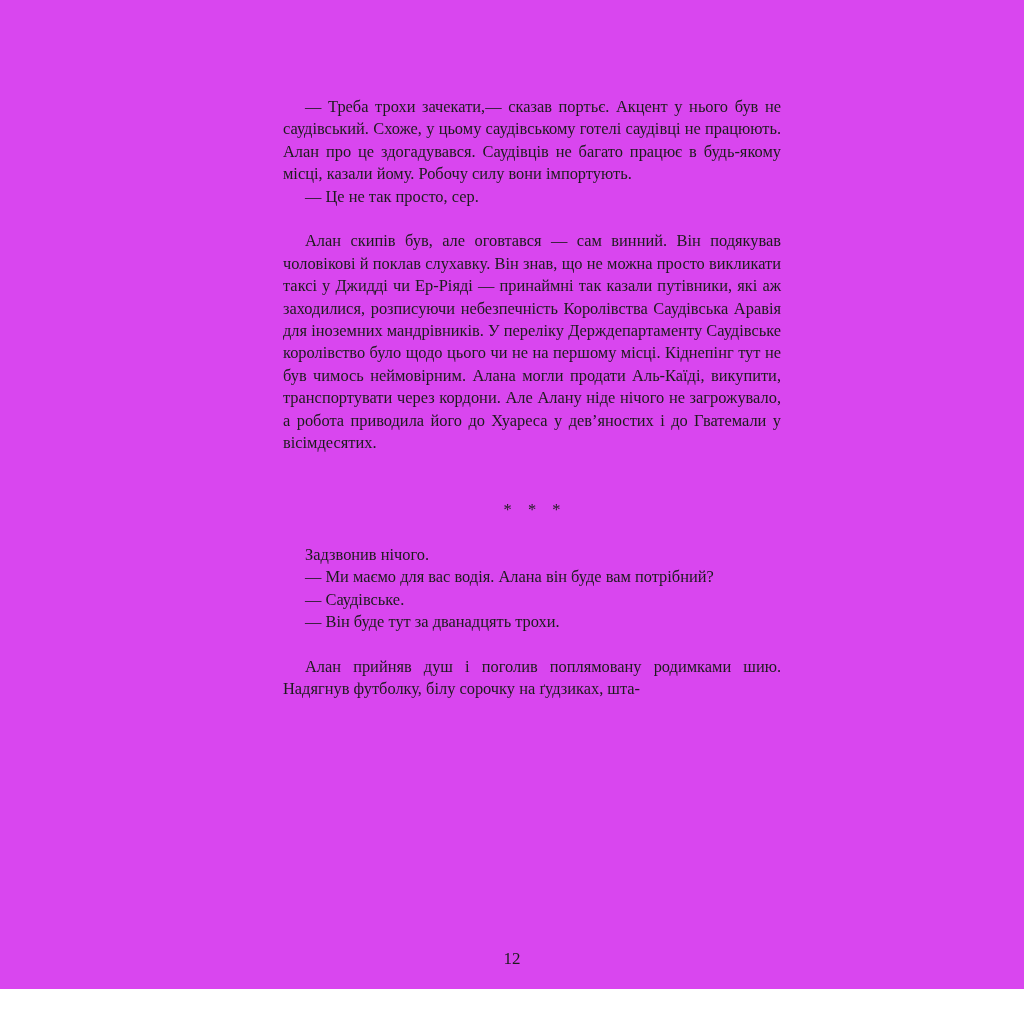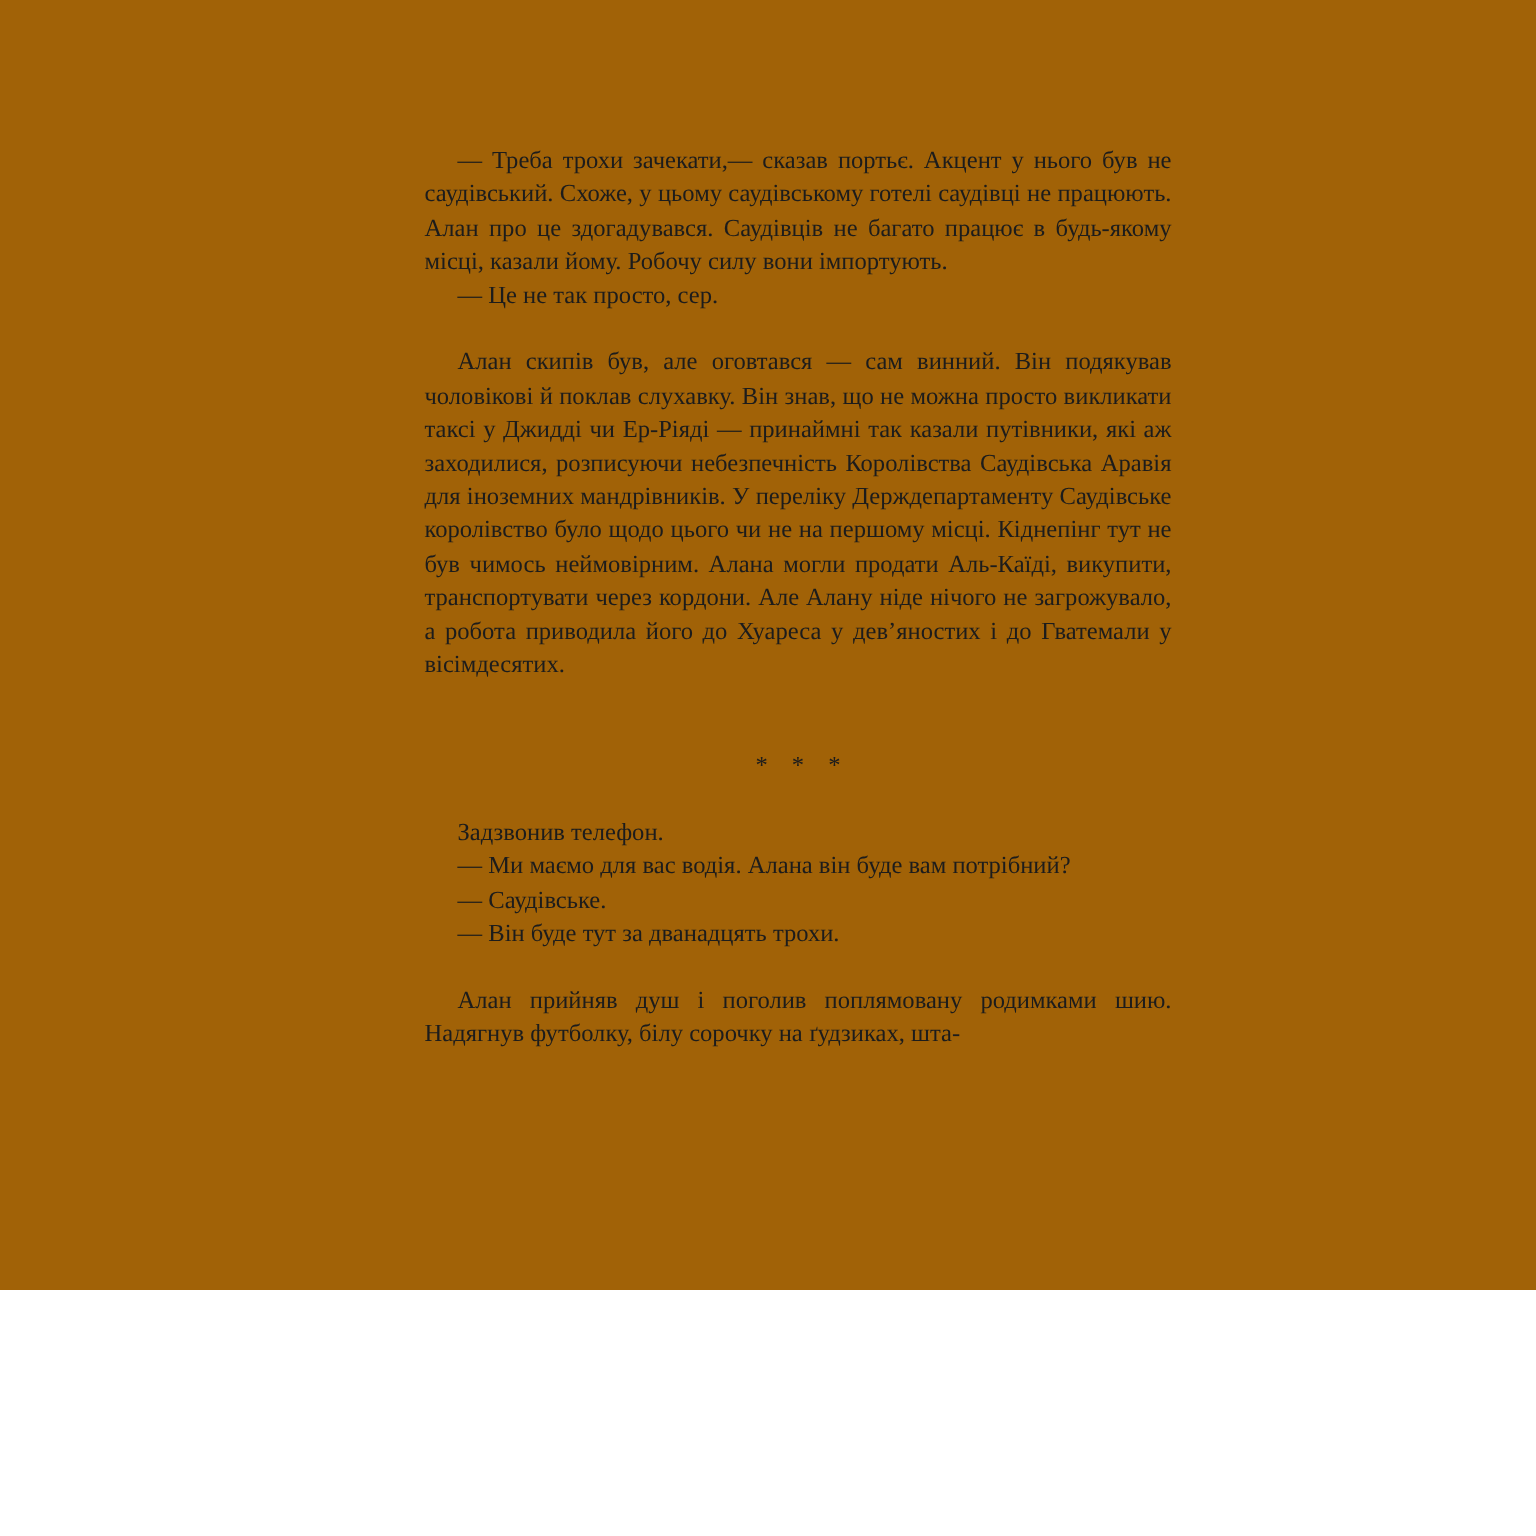--- a/index.html
+++ b/index.html
@@ -3,22 +3,22 @@
 <meta charset="utf-8">
 <style>
   html, body {
     margin: 0;
     padding: 0;
     background: #ffffff;
   }
   .page {
     position: relative;
     width: 1024px;
-    height: 860px;
-    background: #a16207;
+    height: 989px;
+    background: #d946ef;
     overflow: hidden;
     font-family: "Liberation Serif", "DejaVu Serif", serif;
     color: #1c1c1c;
   }
   .text-block {
     position: absolute;
     left: 283px;
     top: 96px;
     width: 498px;
   }
@@ -71,21 +71,21 @@
 
     <p class="para">Алан скипів був, але оговтався — сам винний. Він подякував чоловікові й поклав слухавку. Він знав, що не можна просто викликати таксі у Джидді чи Ер-Ріяді — принаймні так казали путівники, які аж заходилися, розписуючи небезпечність Королівства Саудівська Аравія для іноземних мандрівників. У переліку Держдепартаменту Саудівське королівство було щодо цього чи не на першому місці. Кіднепінг тут не був чимось неймовірним. Алана могли продати Аль-Каїді, викупити, транспортувати через кордони. Але Алану ніде нічого не загрожувало, а робота приводила його до Хуареса у дев’яностих і до Гватемали у вісімдесятих.</p>
 
     <div class="gap"></div>
     <div class="gap"></div>
 
     <p class="divider">*  *  *</p>
 
     <div class="gap"></div>
 
-    <p class="para">Задзвонив телефон.</p>
+    <p class="para">Задзвонив нічого.</p>
     <p class="para">— Ми маємо для вас водія. Алана він буде вам потрібний?</p>
     <p class="para">— Саудівське.</p>
     <p class="para">— Він буде тут за дванадцять трохи.</p>
 
     <div class="gap"></div>
 
     <p class="para">Алан прийняв душ і поголив поплямовану родимками шию. Надягнув футболку, білу сорочку на ґудзиках, шта-</p>
 
   </div>
 

